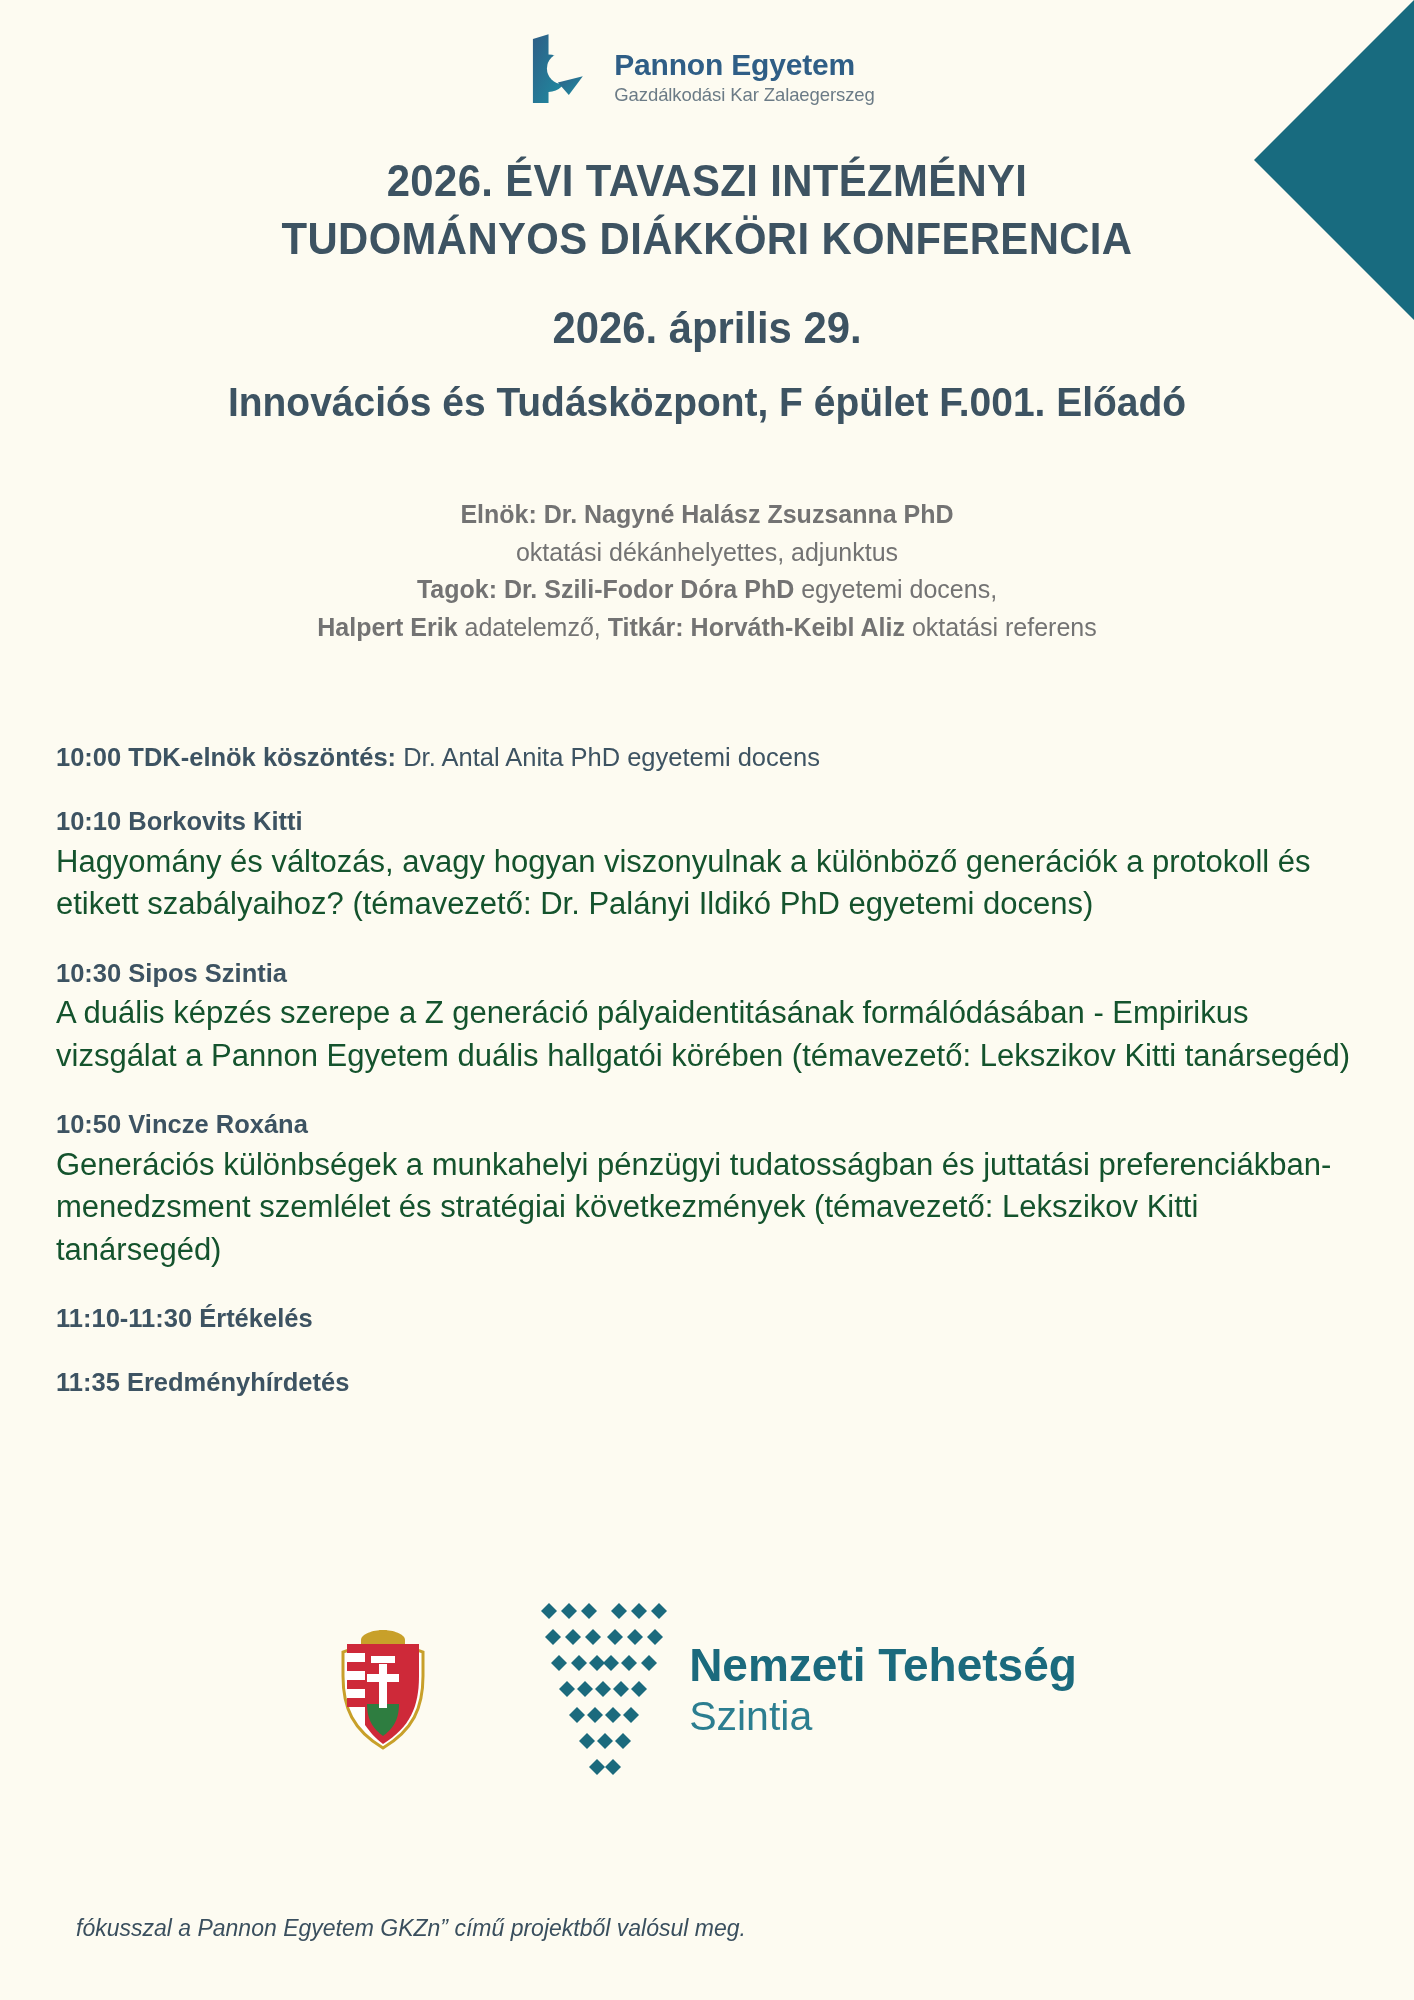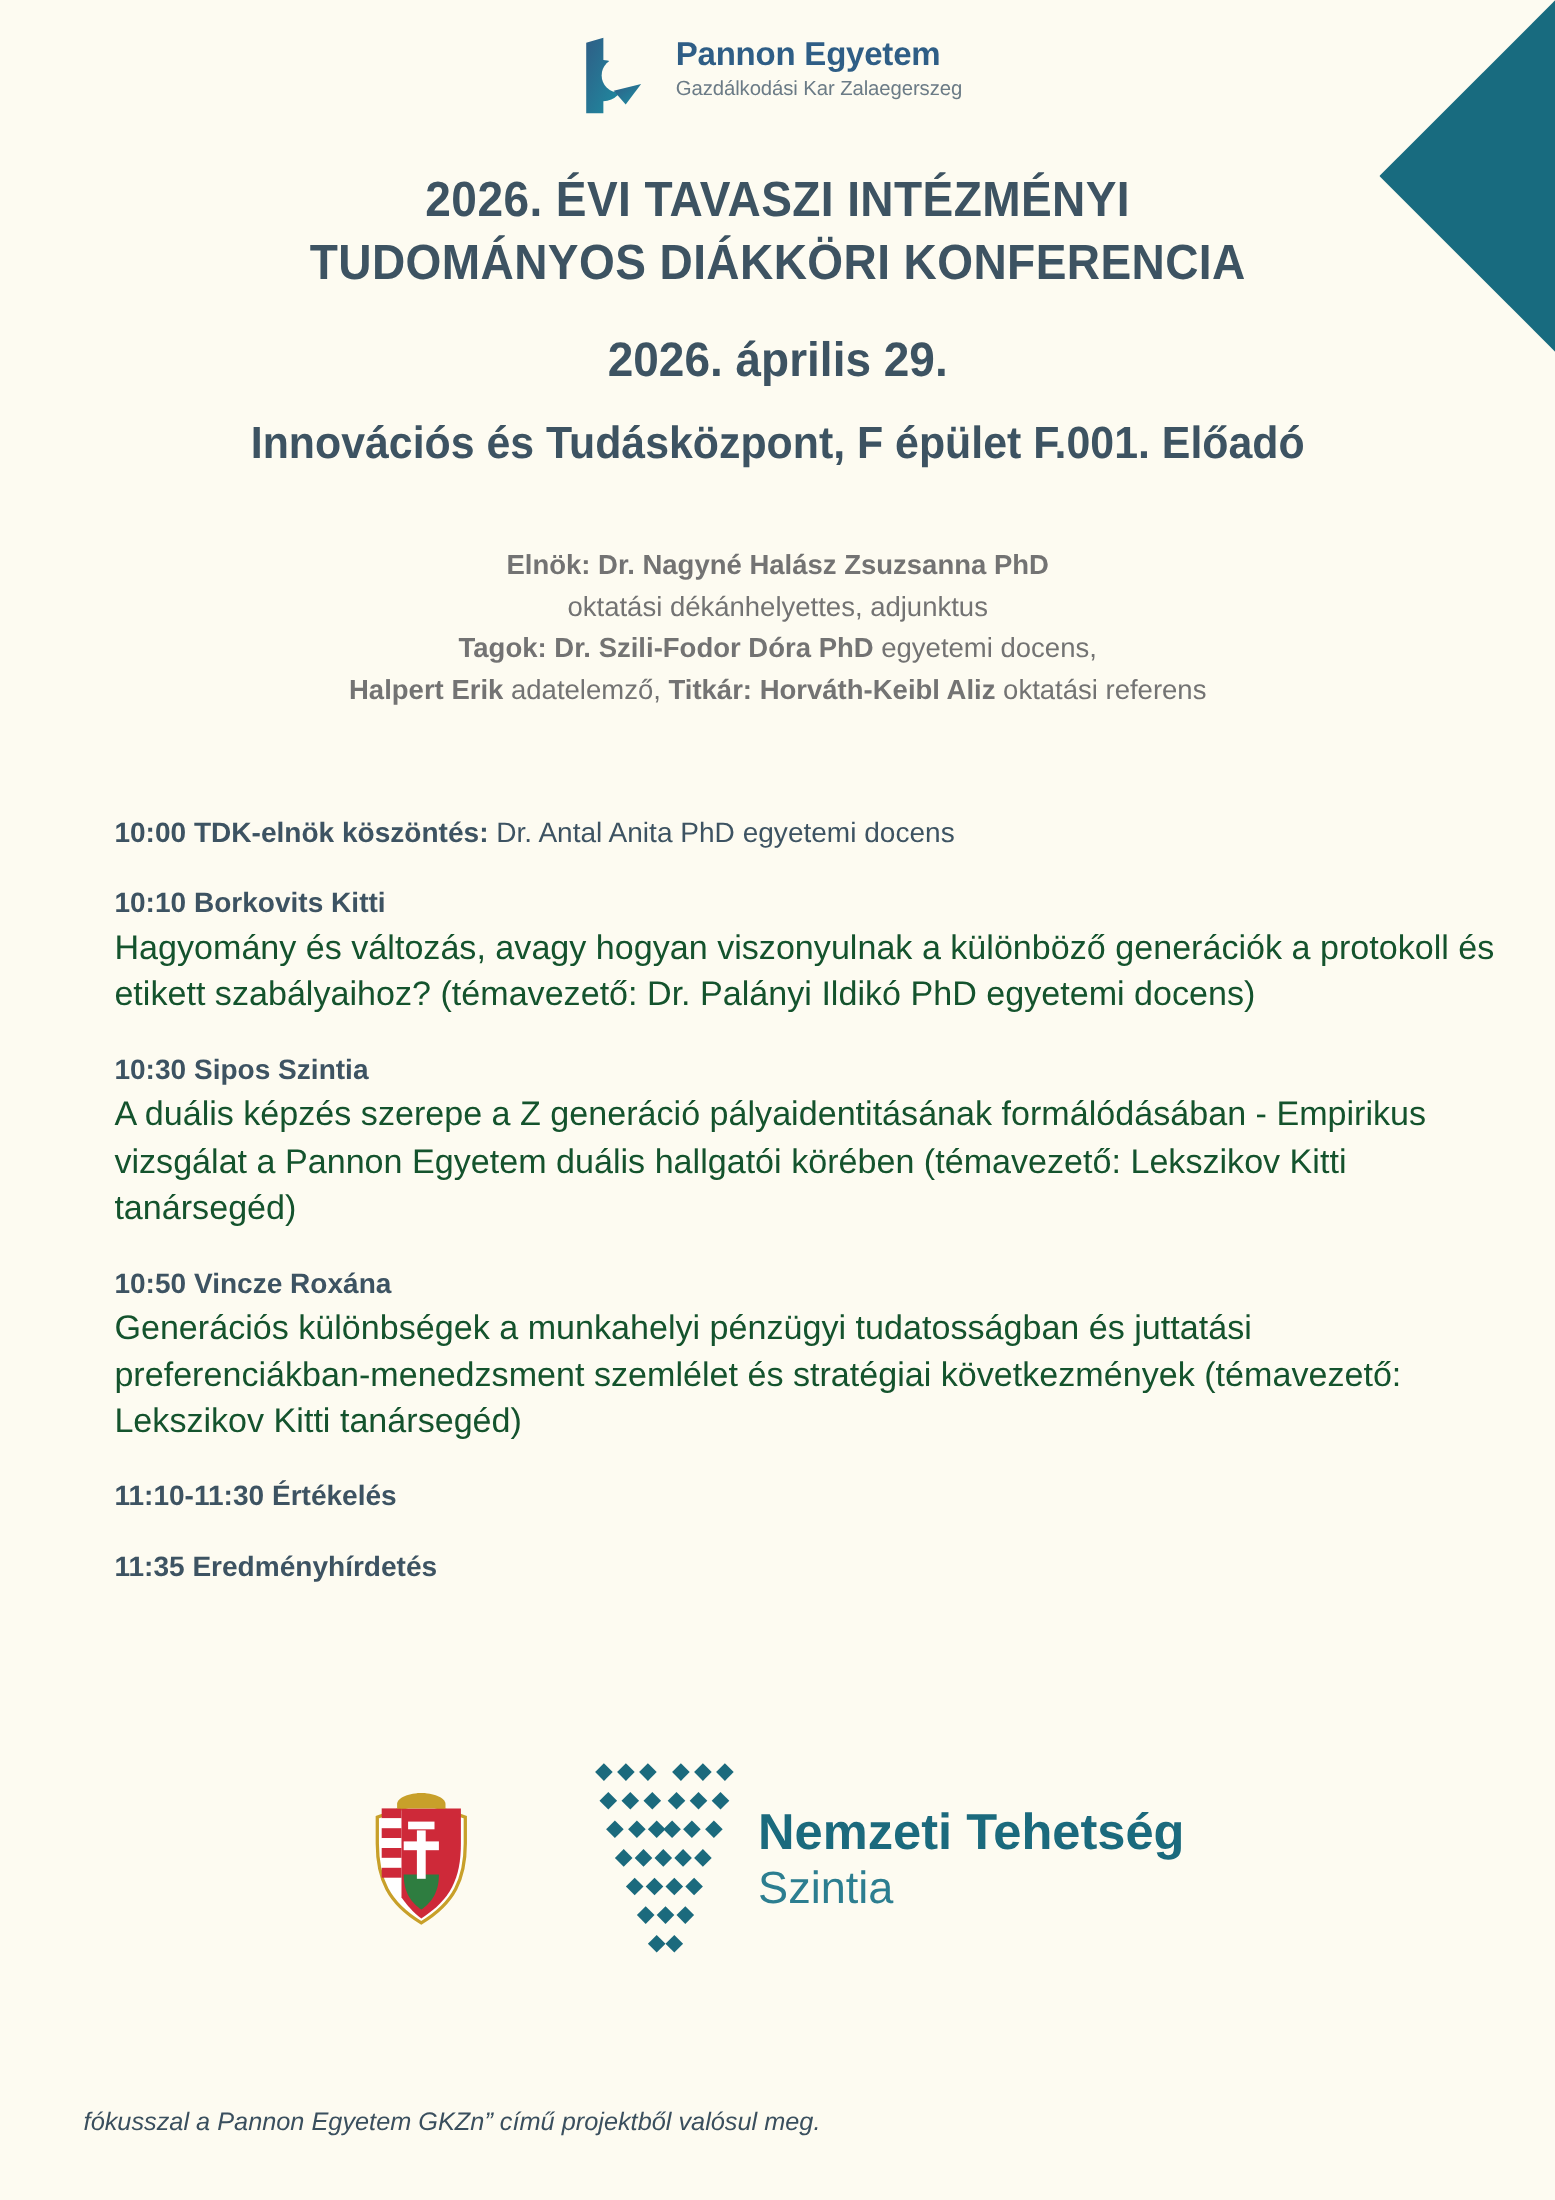--- a/index.html
+++ b/index.html
@@ -30,21 +30,21 @@
   }
 
   
   .logo-block {
     position: absolute;
     top: 28px;
     left: 0;
     right: 17px;
     display: flex;
     justify-content: center;
-    align-items: flex-start;
+    align-items: flex-end;
     gap: 14px;
   }
   .logo-mark { width: 78px; height: 78px; flex: none; }
   .logo-words { display: flex; flex-direction: column; justify-content: center; padding-top: 6px; }
   .logo-title {
     font-size: 30px;
     font-weight: bold;
     color: #2f5e86;
     letter-spacing: -0.2px;
     line-height: 1.05;
@@ -105,21 +105,21 @@
   .committee div { margin: 0; white-space: nowrap; }
   .committee b { font-weight: bold; }
 
   
   .program {
     position: absolute;
     top: 740px;
     left: 56px;
     right: 50px;
   }
-  .prog-item { margin-bottom: 30px; margin-left: 48px; }
+  .prog-item { margin-bottom: 30px; }
   .prog-head {
     font-weight: bold;
     font-size: 25.5px;
     color: #3d5362;
     line-height: 1.35;
   }
   .prog-head .reg { font-weight: normal; }
   .prog-body {
     font-size: 31px;
     line-height: 1.37;

